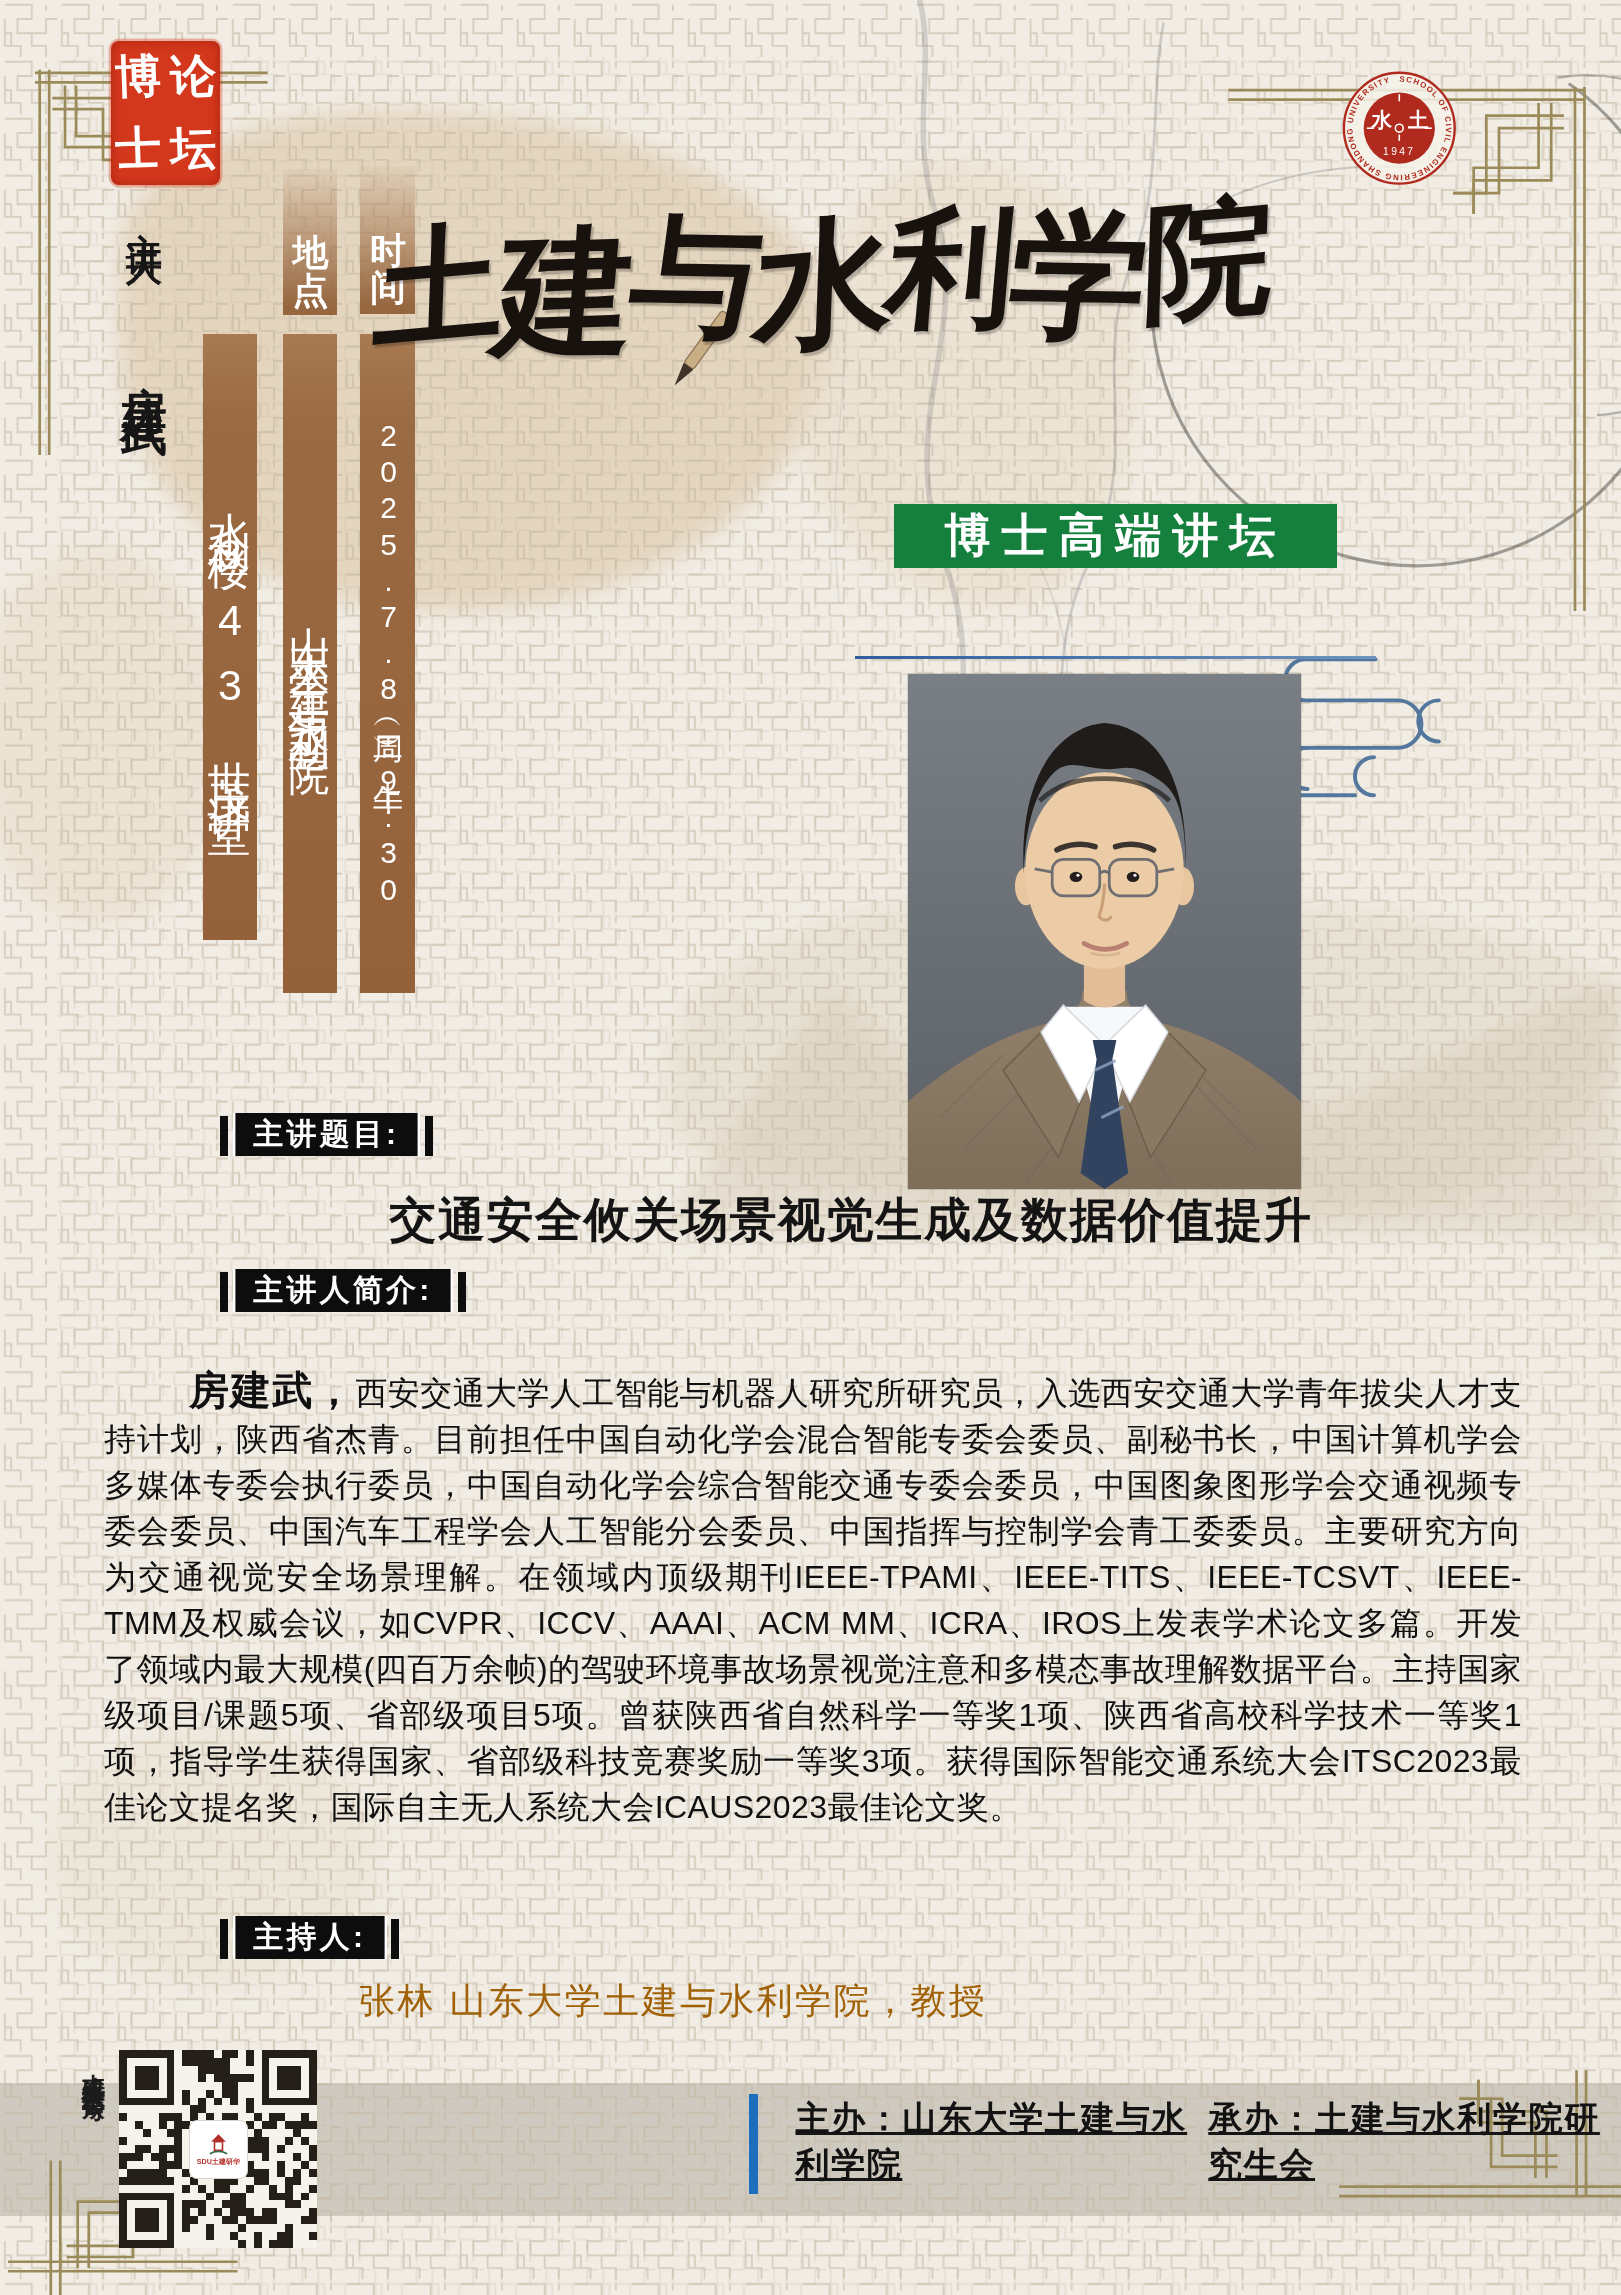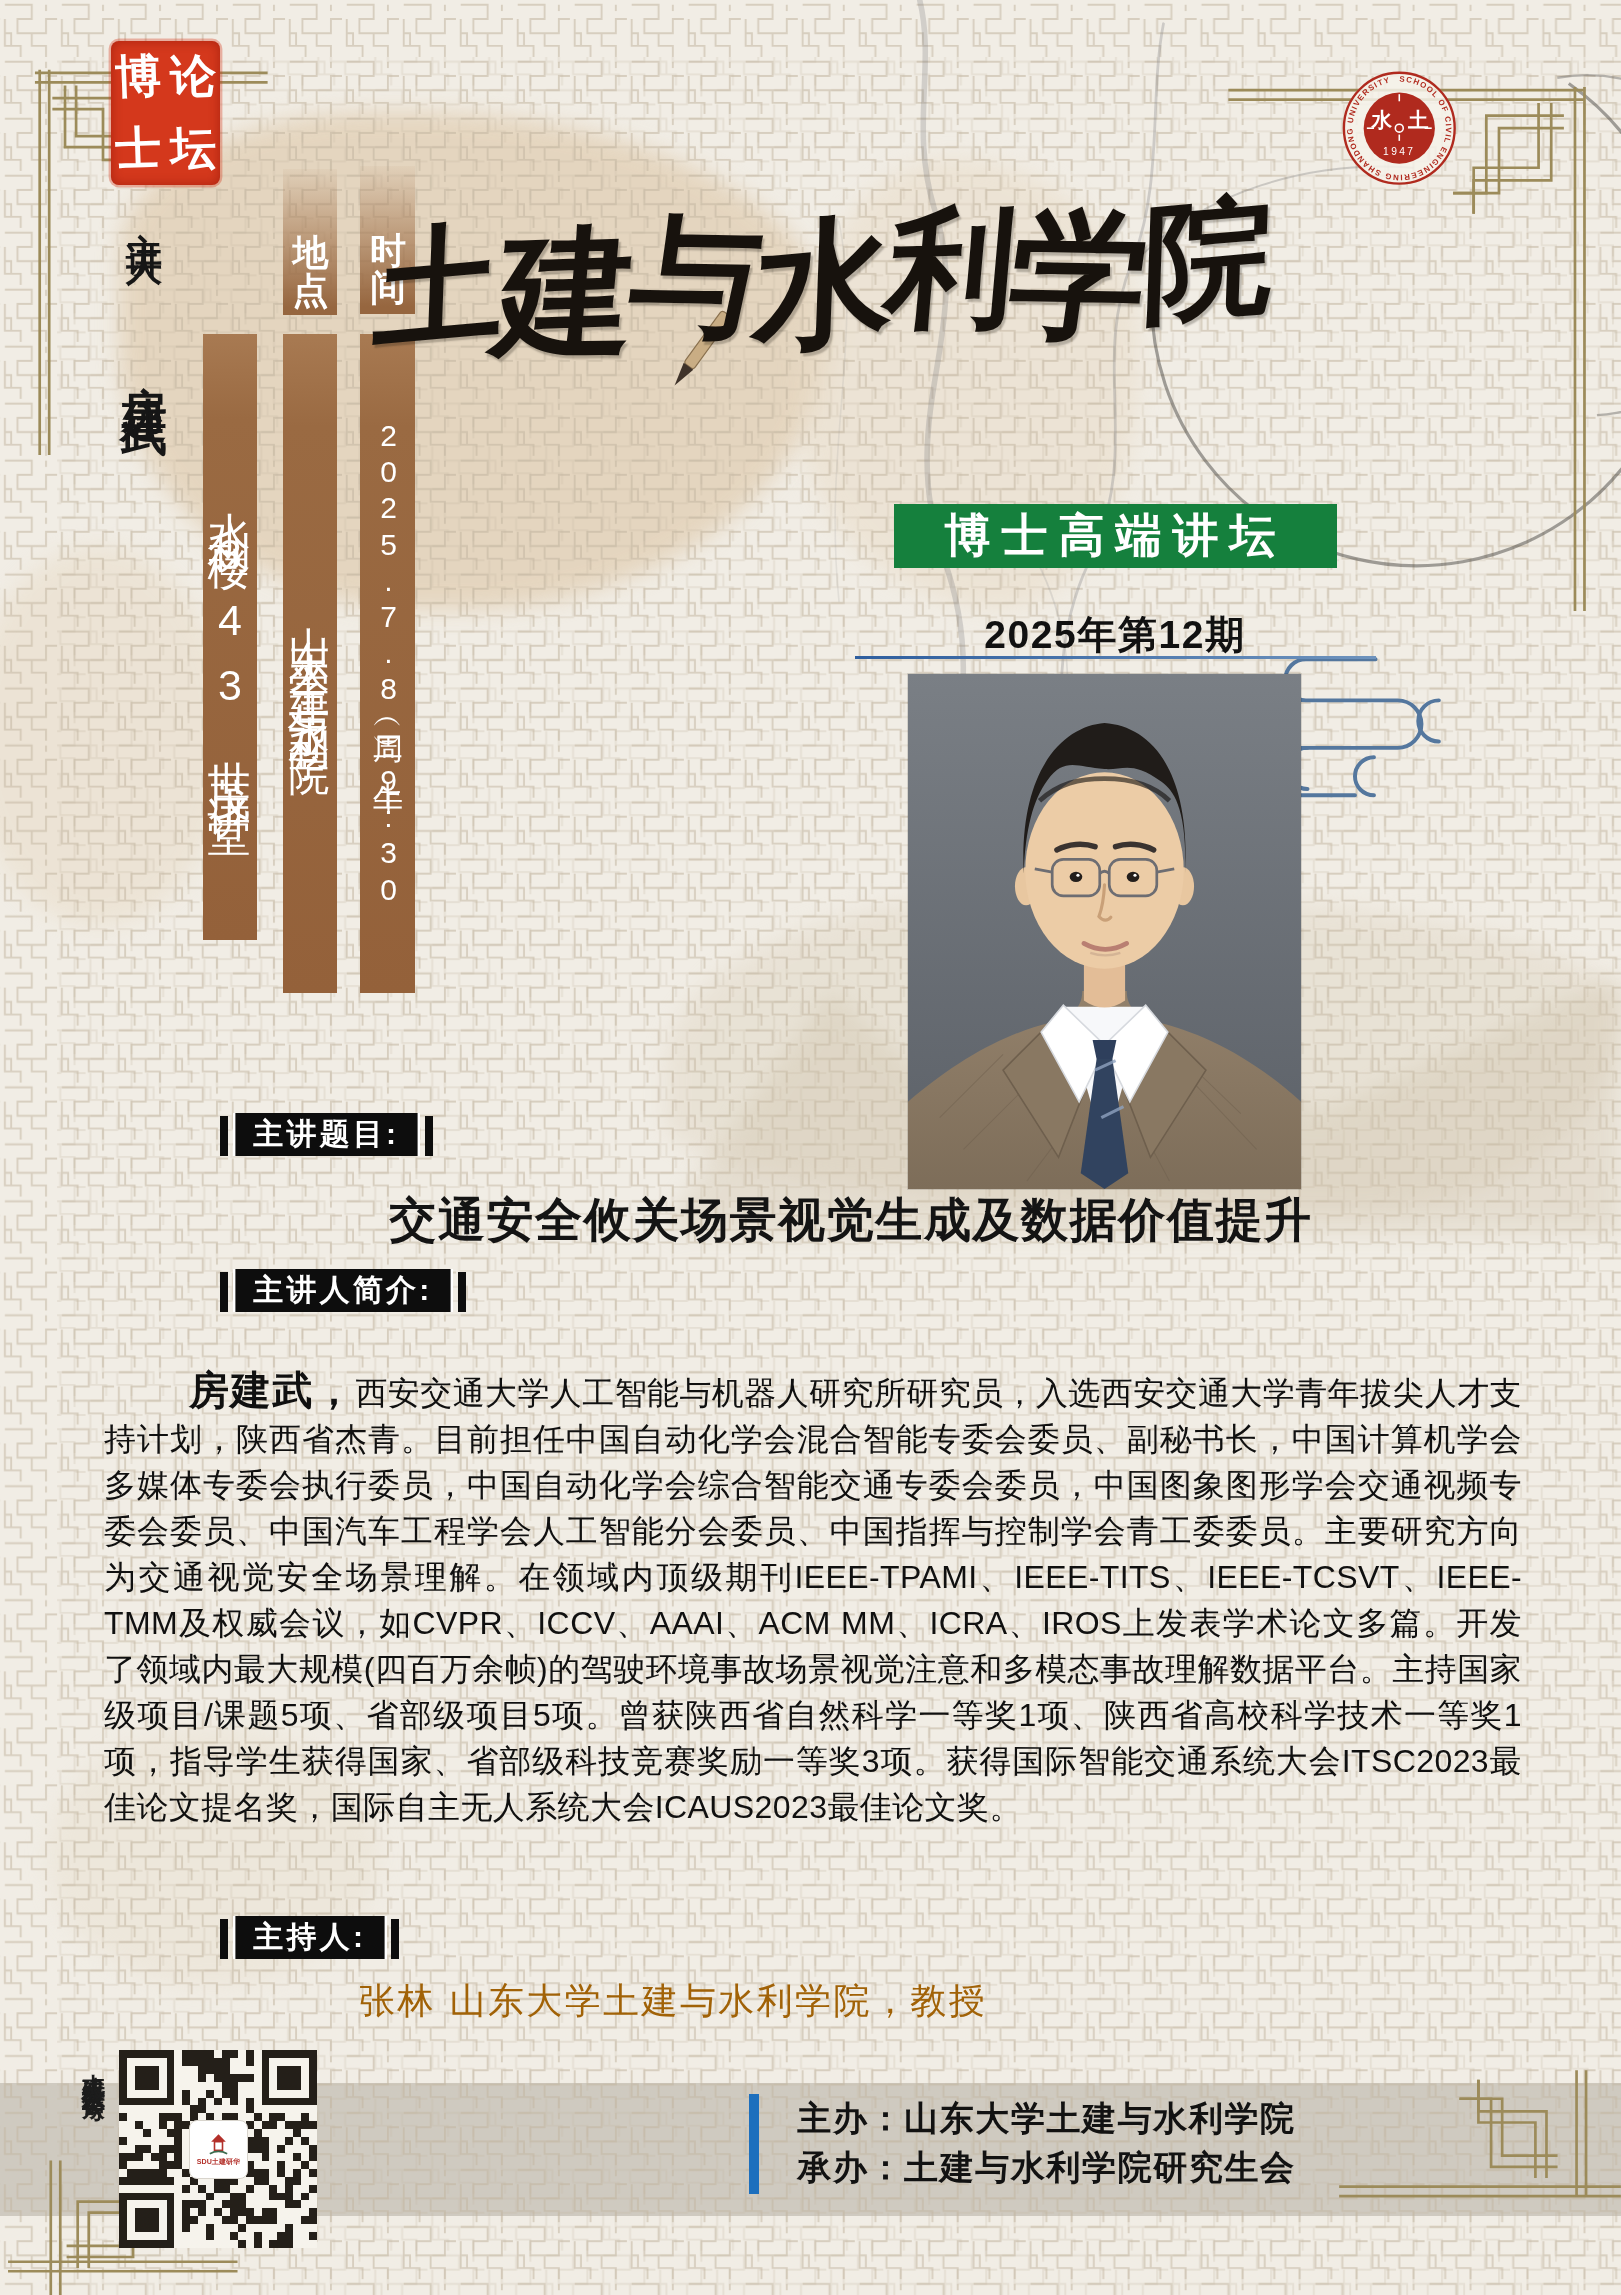--- a/index.html
+++ b/index.html
@@ -71,21 +71,21 @@
   .bio{left:104px;top:1335px;width:1418px;z-index:6;
     font-size:32px;line-height:46px;text-align:justify;color:#101010;
     text-indent:85px;letter-spacing:0.4px;}
   .bio .bio-name{font-family:"DejaVu Serif",serif;font-size:40px;font-weight:800;letter-spacing:1.6px;}
   
   .host-line{left:119px;top:1977px;width:1108px;z-index:6;text-align:center;
     font-family:"DejaVu Serif",serif;font-size:36px;color:#a16207;letter-spacing:2.4px;}
   
   .org-block{left:749px;top:2094px;z-index:7;display:flex;}
   .org-bluebar{width:10.3px;height:100px;background:#1d6fbd;margin-right:38px;}
-  .org-lines{display:flex;flex-direction:column;justify-content:space-between;height:95px;padding-top:1.6px;}
+  .org-lines{display:flex;flex-direction:row;justify-content:space-between;height:95px;padding-top:1.6px;text-decoration:underline;}
   .org-lines div{font-size:34px;font-weight:800;color:#121212;letter-spacing:1.6px;}
   
   .qr-wrap{left:119px;top:2050px;width:180px;height:198px;z-index:8;background:#f6f3ec;}
   .qr-wrap svg{display:block;}
   .qr-logo{position:absolute;left:70px;top:70px;width:57px;height:57px;background:#fff;
     border:1.6px solid #d8d4cc;border-radius:8px;display:flex;flex-direction:column;
     align-items:center;justify-content:center;}
   .qr-logo .qr-logo-text{font-size:7.1px;color:#b3302a;font-weight:700;letter-spacing:0;}
   .qr-caption{left:79px;top:2055px;font-family:"DejaVu Serif",serif;font-weight:700;
     font-size:23px;letter-spacing:3.2px;color:#1c1c1c;z-index:8;}
@@ -256,21 +256,20 @@
   <div class="col-bar" id="colB">
     <span class="vtext">山东大学土建与水利学院</span>
   </div>
   <div class="col-bar" id="colC">
     <span class="vtext">2025.7.8（周二） 上午9:30</span>
   </div>
 
   <div class="abs brush-title"><span style="display:inline-block;transform:rotate(-3deg) translateY(-4.7px) scale(0.97)">土</span><span style="display:inline-block;transform:rotate(0deg) translateY(6.3px) scale(1.04)">建</span><span style="display:inline-block;transform:rotate(3deg) translateY(-4.7px) scale(0.97)">与</span><span style="display:inline-block;transform:rotate(-3deg) translateY(6.3px) scale(1.04)">水</span><span style="display:inline-block;transform:rotate(0deg) translateY(-4.7px) scale(0.97)">利</span><span style="display:inline-block;transform:rotate(3deg) translateY(6.3px) scale(1.04)">学</span><span style="display:inline-block;transform:rotate(-3deg) translateY(-4.7px) scale(0.97)">院</span></div>
 
   <div class="abs badge">博士高端讲坛</div>
-  <div class="abs issue">2025年第12期</div>
   <div class="abs blue-line"></div>
 
   <svg class="abs photo" viewBox="0 0 496 650">
     <defs>
       <linearGradient id="pbg" x1="0" y1="0" x2="0" y2="1">
         <stop offset="0" stop-color="#7a7f85"></stop>
           <stop offset="1" stop-color="#5b6067"></stop>
       </linearGradient>
       <linearGradient id="jk" x1="0" y1="0" x2="0" y2="1">
         <stop offset="0" stop-color="#93816b"></stop>

